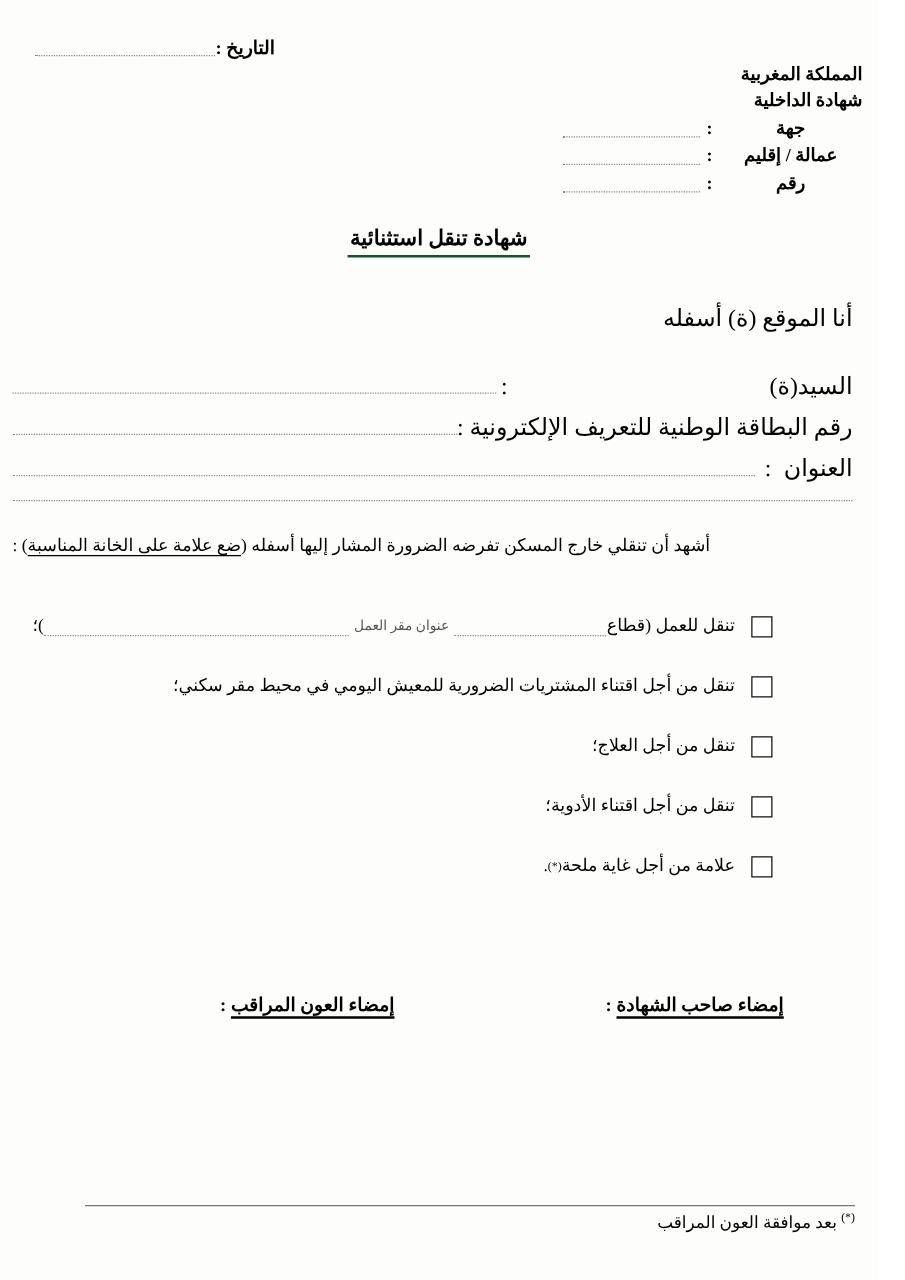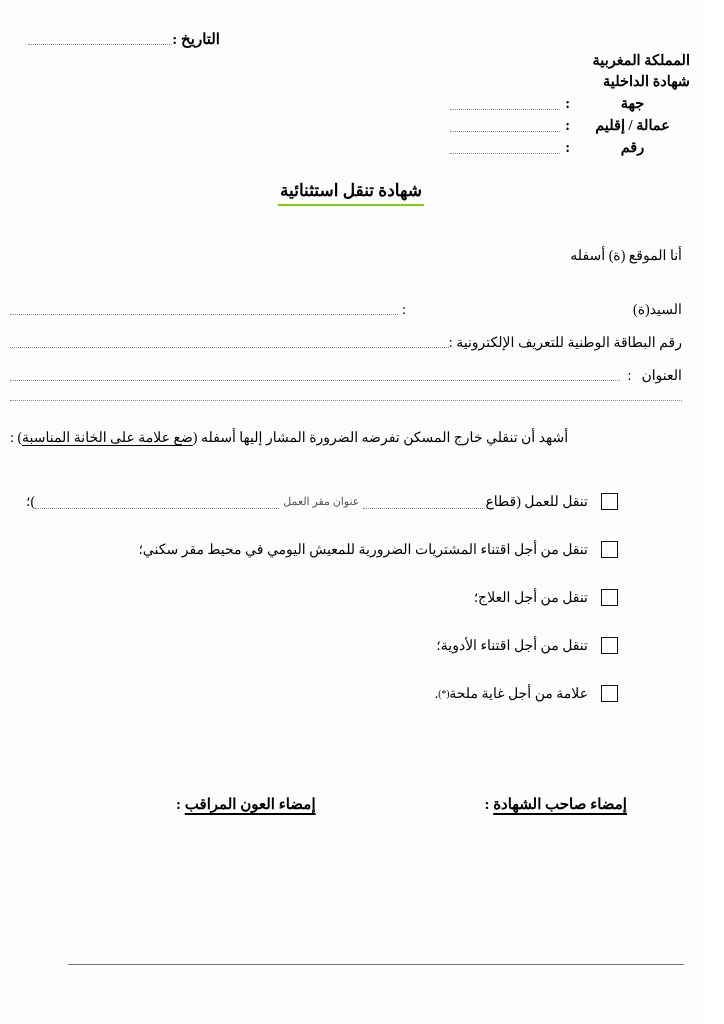--- a/index.html
+++ b/index.html
@@ -71,29 +71,29 @@
   
   .title-wrap {
     position: absolute;
     top: 180px; left: 0; right: 0;
     text-align: center;
   }
   .title-text {
     display: inline-block;
     font-weight: bold;
     font-size: 17px;
-    border-bottom: 2px solid #84cc16;
+    border-bottom: 2px solid #14532d;
     padding: 0 2px 3px 2px;
   }
 
   
   .identity {
     position: absolute;
     top: 246px; left: 10px; right: 20px;
-    font-size: 14px;
+    font-size: 19px;
   }
   .identity .intro { line-height: 19px; margin-bottom: 16px; }
   .identity .field-row { margin-bottom: 14px; }
   .name-lbl { flex: 0 0 272px; white-space: nowrap; margin-top: 19px; }
   .col { padding: 0 4px; }
   .addr-col { padding: 0 10px 0 8px; }
   .extra-line { margin-top: 11px; }
 
   
   .statement {
@@ -258,15 +258,16 @@
 
   </div>
 
   <div class="signatures" dir="rtl">
     <div class="sig"><u>إمضاء صاحب الشهادة</u><span> :</span></div>
     <div class="sig"><u>إمضاء العون المراقب</u><span> :</span></div>
   </div>
 
   <div class="footer">
     <div class="sep"></div>
+    <div class="fnote" dir="rtl"><sup>(*)</sup><span> بعد موافقة العون المراقب</span></div>
   </div>
 
 </div>
 
 </body></html>

